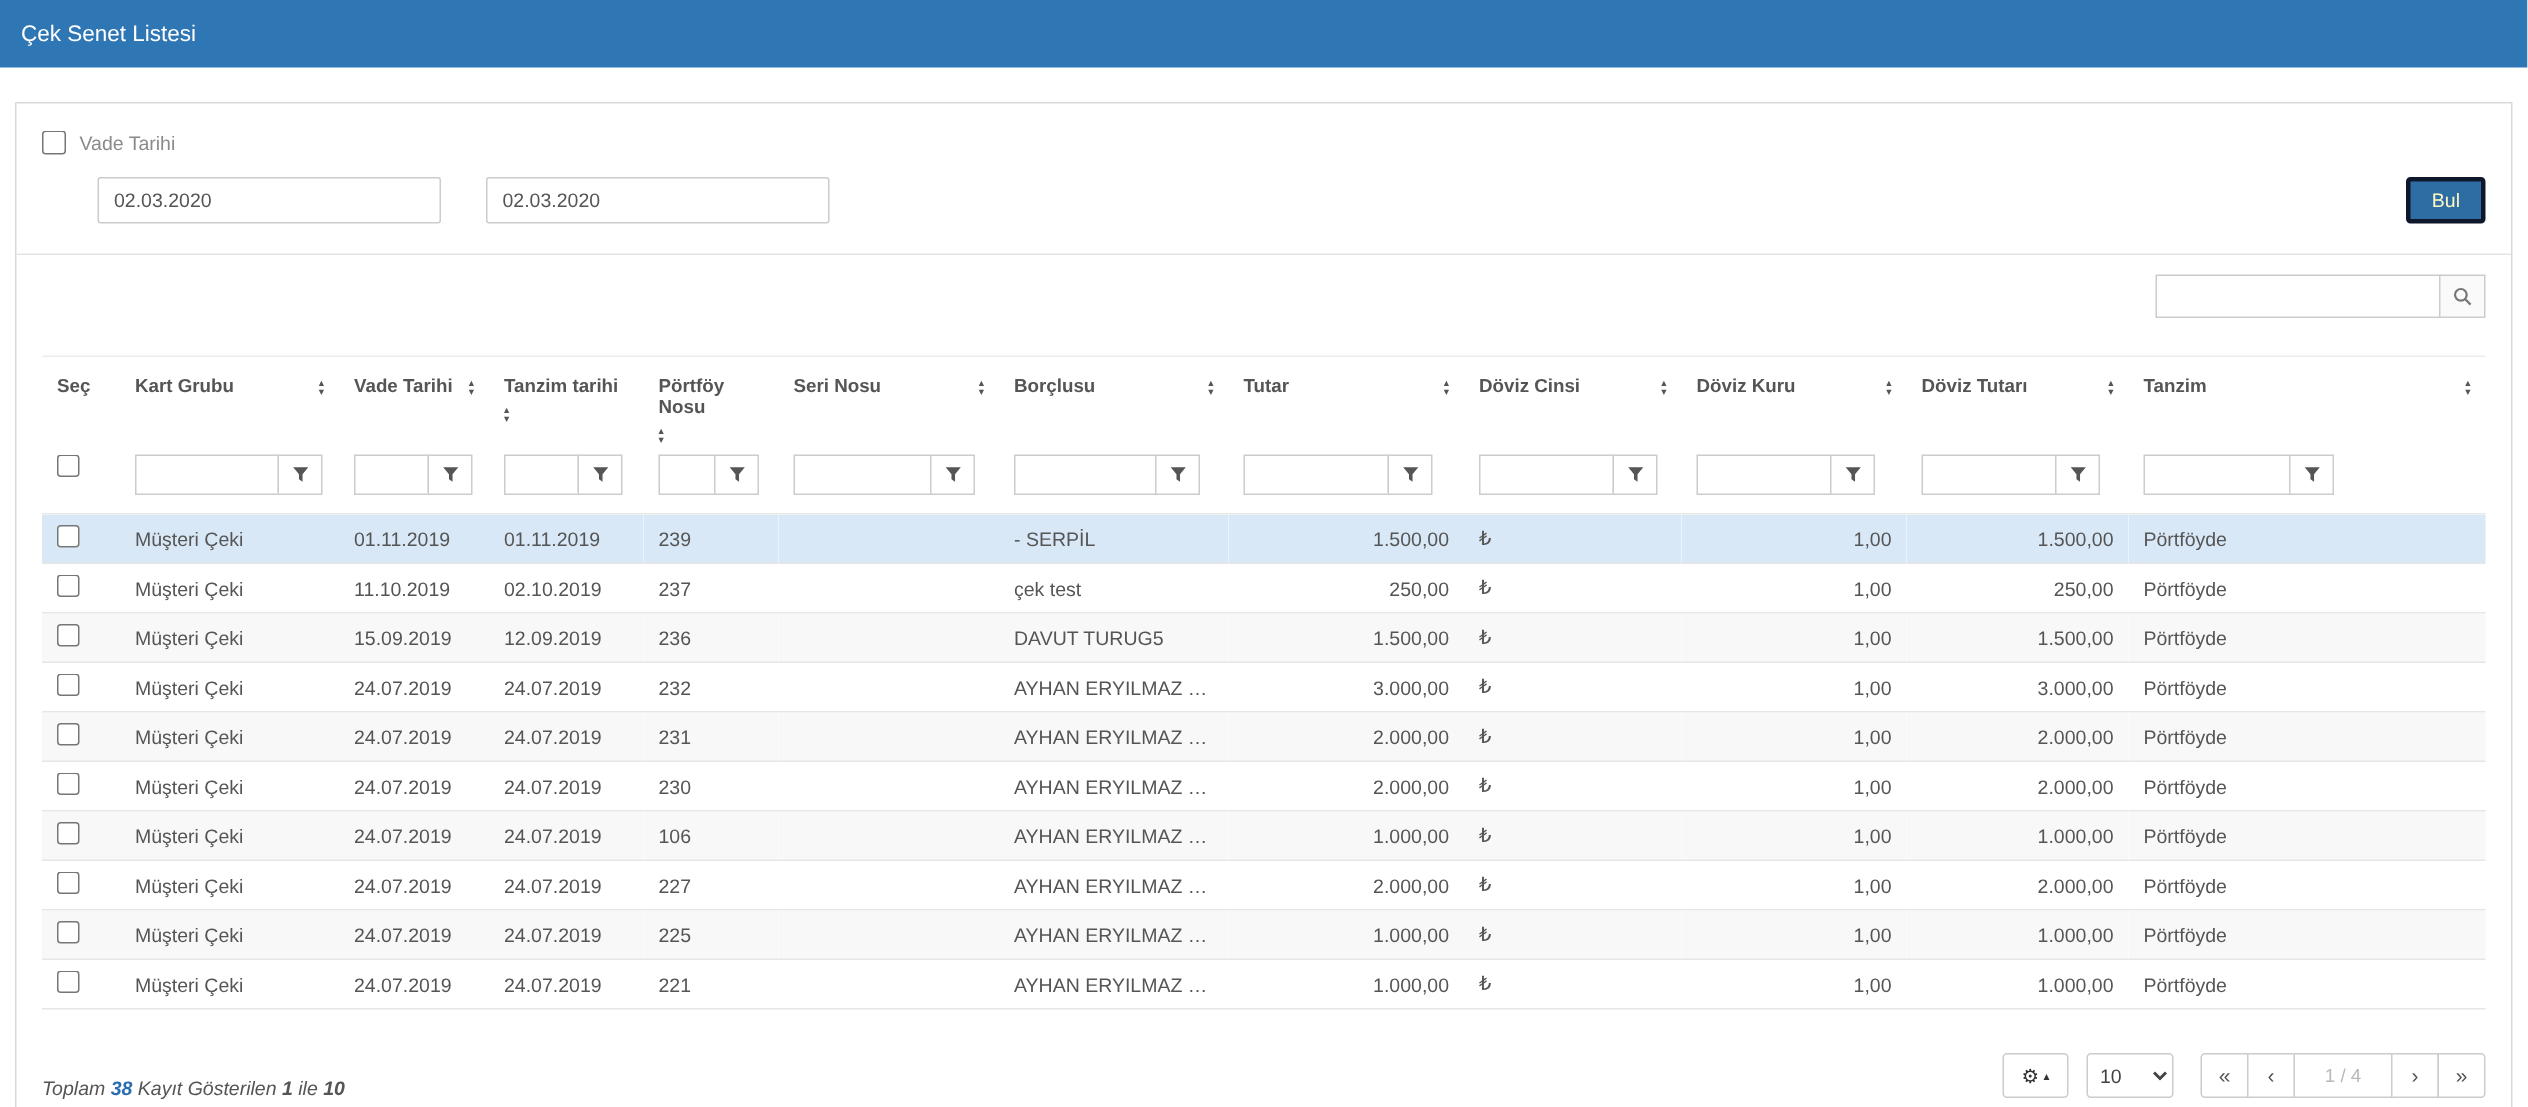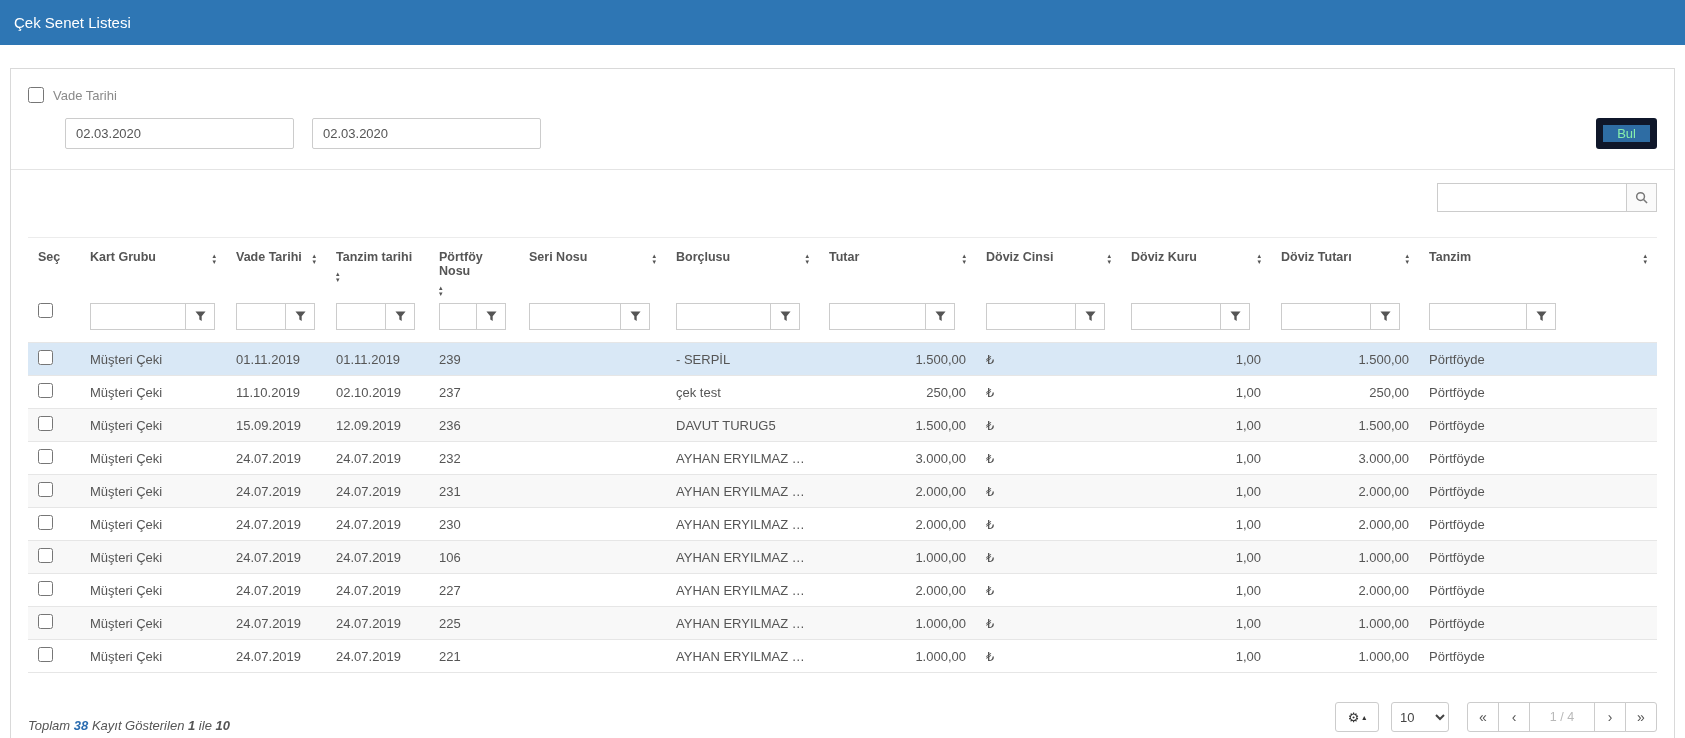--- a/index.html
+++ b/index.html
@@ -32,31 +32,31 @@
     color: #fff;
     display: flex;
     align-items: center;
     gap: 8px;
     padding: 0 12px;
     font-size: 13px;
   }
   .filter-area { position: relative; padding: 18px 17px 20px; }
   .checkbox-line { display: inline-flex; align-items: center; gap: 9px; color: #8a8a8a; cursor: pointer; }
   .checkbox-line input { width: 16px; height: 16px; margin: 0; }
-  .date-line { margin-top: 12px; display: flex; gap: 18px; padding-left: 37px; }
+  .date-line { margin-top: 12px; display: flex; gap: 30px; padding-left: 37px; }
   .date-input {
     width: 229px; height: 31px;
     border: 1px solid #ccc; border-radius: 2px;
     padding: 0 10px; font: inherit; color: #555;
   }
   .bul-button {
     position: absolute; right: 17px; bottom: 20px;
     height: 31px; padding: 0 14px;
     background: var(--primary-button, #2e6da4);
-    color: #86efac; border: 7px solid #0f172a; border-radius: 3px;
+    color: #fef9c3; border: 3px solid #0f172a; border-radius: 3px;
     font: inherit; cursor: pointer;
   }
   .search-row {
     border-top: 1px solid #e4e4e4;
     padding: 13px 17px 11px;
     display: flex; justify-content: flex-end;
   }
   .search-group { display: flex; }
   .search-input { width: 190px; height: 29px; border: 1px solid #ccc; padding: 0 8px; font: inherit; }
   .search-button {

